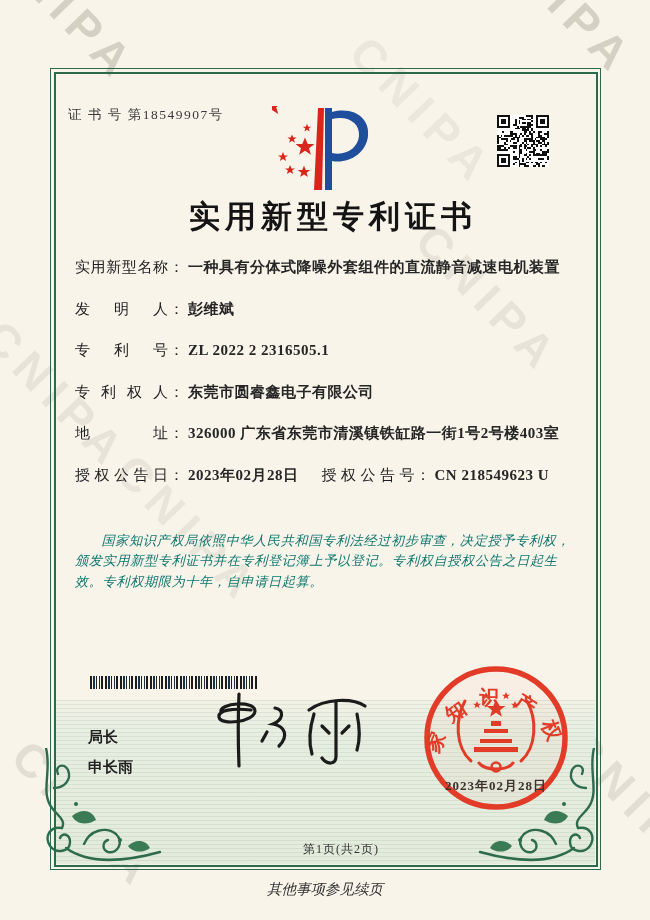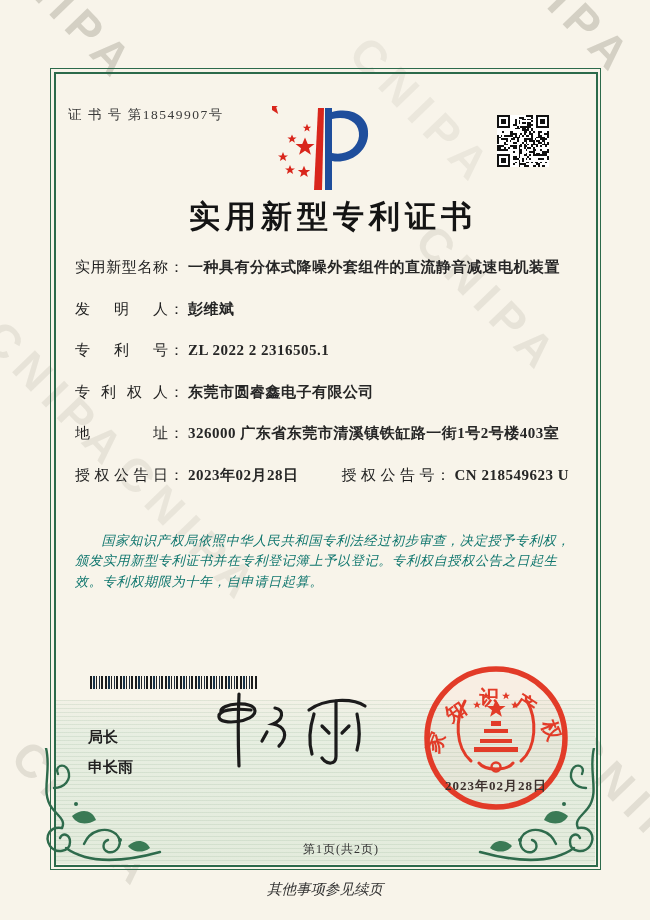--- a/index.html
+++ b/index.html
@@ -20,21 +20,21 @@
   .cert-no{left:68px;top:106px;font-size:13.5px;letter-spacing:1.5px;color:#3a3a3a;}
   .logo{left:272px;top:106px;width:106px;height:88px;}
   .qr{left:497px;top:115px;width:52px;height:52px;}
   .title{left:8px;top:196px;width:650px;text-align:center;font-size:31px;font-weight:bold;
       letter-spacing:5px;color:#141414;}
   .rows{left:75px;top:258px;width:505px;}
   .row{height:41.5px;font-size:15px;white-space:nowrap;}
   .flabel{display:inline-block;width:93px;text-align:justify;text-align-last:justify;color:#1f1f1f;}
   .fcolon{display:inline-block;margin:0 4px 0 1px;color:#1f1f1f;}
   .fvalue{font-weight:bold;color:#262626;letter-spacing:.5px;}
-  .pair2{margin-left:43px;}
+  .pair2{margin-left:23px;}
   .paras{left:75px;top:531px;width:506px;font-size:13.2px;line-height:20.4px;
       font-style:italic;color:#0f766e;letter-spacing:.6px;}
   .paras p{margin:0 0 9px 0;text-indent:2em;}
   .barcode{left:90px;top:676px;width:168px;height:13px;
       background:
         repeating-linear-gradient(90deg,#1c1c1c 0 2px,rgba(0,0,0,0) 2px 3px,#16324a 3px 5px,
           rgba(0,0,0,0) 5px 6px,#222 6px 7px,rgba(0,0,0,0) 7px 9px,#203040 9px 10px,
           rgba(0,0,0,0) 10px 11px,#1c1c1c 11px 13px,rgba(0,0,0,0) 13px 15px);}
   .signer{left:88px;top:722px;font-family:"Liberation Sans","DejaVu Sans",sans-serif;
       font-size:15px;font-weight:600;color:#222;line-height:30px;z-index:3;}

